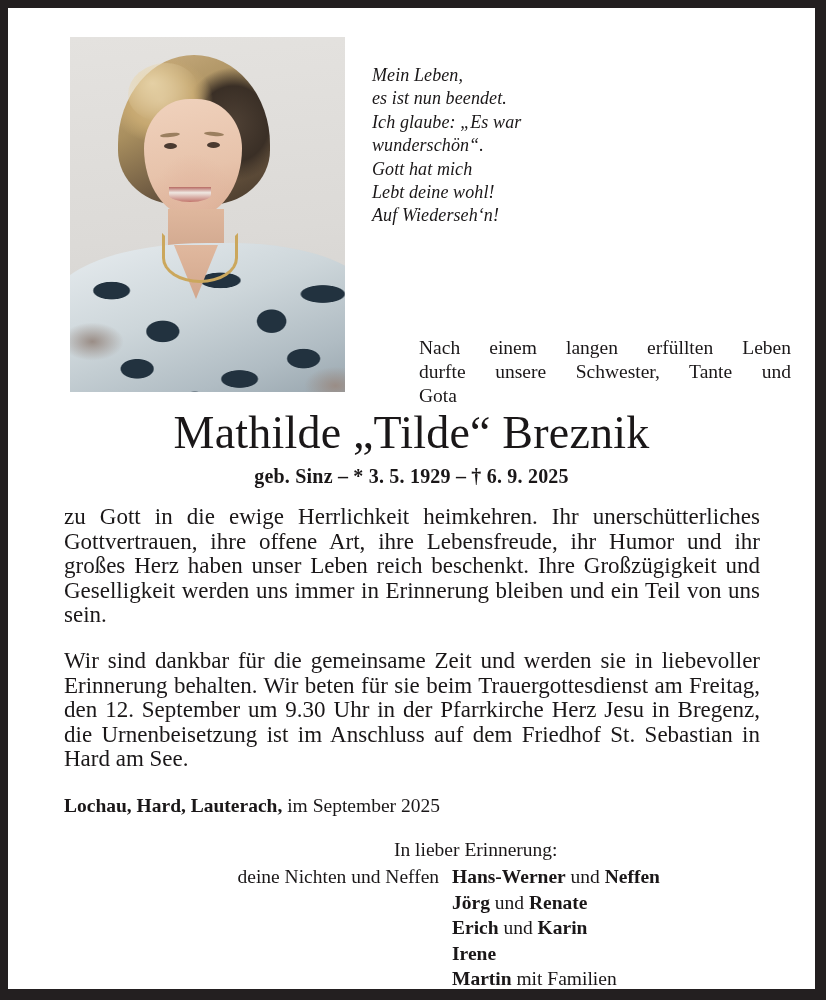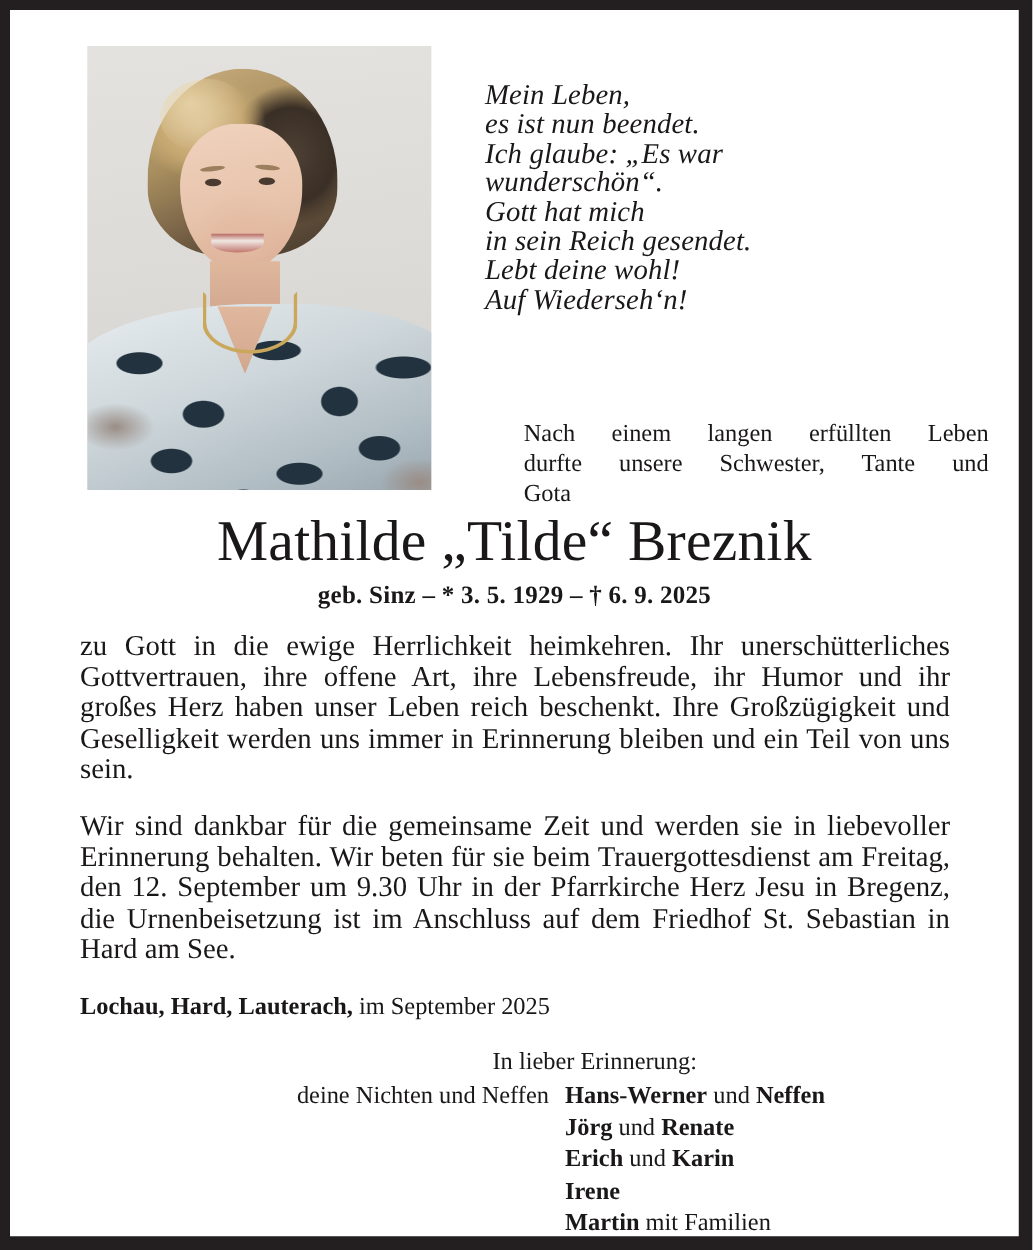--- a/index.html
+++ b/index.html
@@ -149,25 +149,25 @@
     position: absolute;
     left: 104px; top: 208px;
     width: 44px; height: 54px;
     background: linear-gradient(180deg, #e0b89e, #d2a78d);
     clip-path: polygon(0 0, 100% 0, 50% 100%);
   }
 
   
   .poem {
     position: absolute;
-    left: 380px;
+    left: 364px;
     top: 56px;
     width: 380px;
     font-style: italic;
-    font-size: 23px;
+    font-size: 18px;
     line-height: 23.4px;
     letter-spacing: .1px;
   }
   .poem div { white-space: pre; }
 
   
   .intro {
     position: absolute;
     left: 411px;
     top: 328px;
@@ -268,21 +268,20 @@
           <div class="necklace"></div>
         </div>
       </div>
 
       <div class="poem">
         <div>Mein Leben,</div>
         <div>es ist nun beendet.</div>
         <div>Ich glaube: „Es war</div>
         <div>wunderschön“.</div>
         <div>Gott hat mich</div>
-        <div>in sein Reich gesendet.</div>
         <div>Lebt deine wohl!</div>
         <div>Auf Wiederseh‘n!</div>
       </div>
 
       <div class="intro">
         <div style="text-align:justify;text-align-last:justify;">Nach einem langen erfüllten Leben</div>
         <div style="text-align:justify;text-align-last:justify;">durfte unsere Schwester, Tante und</div>
         <div class="last">Gota</div>
       </div>
     </div>

